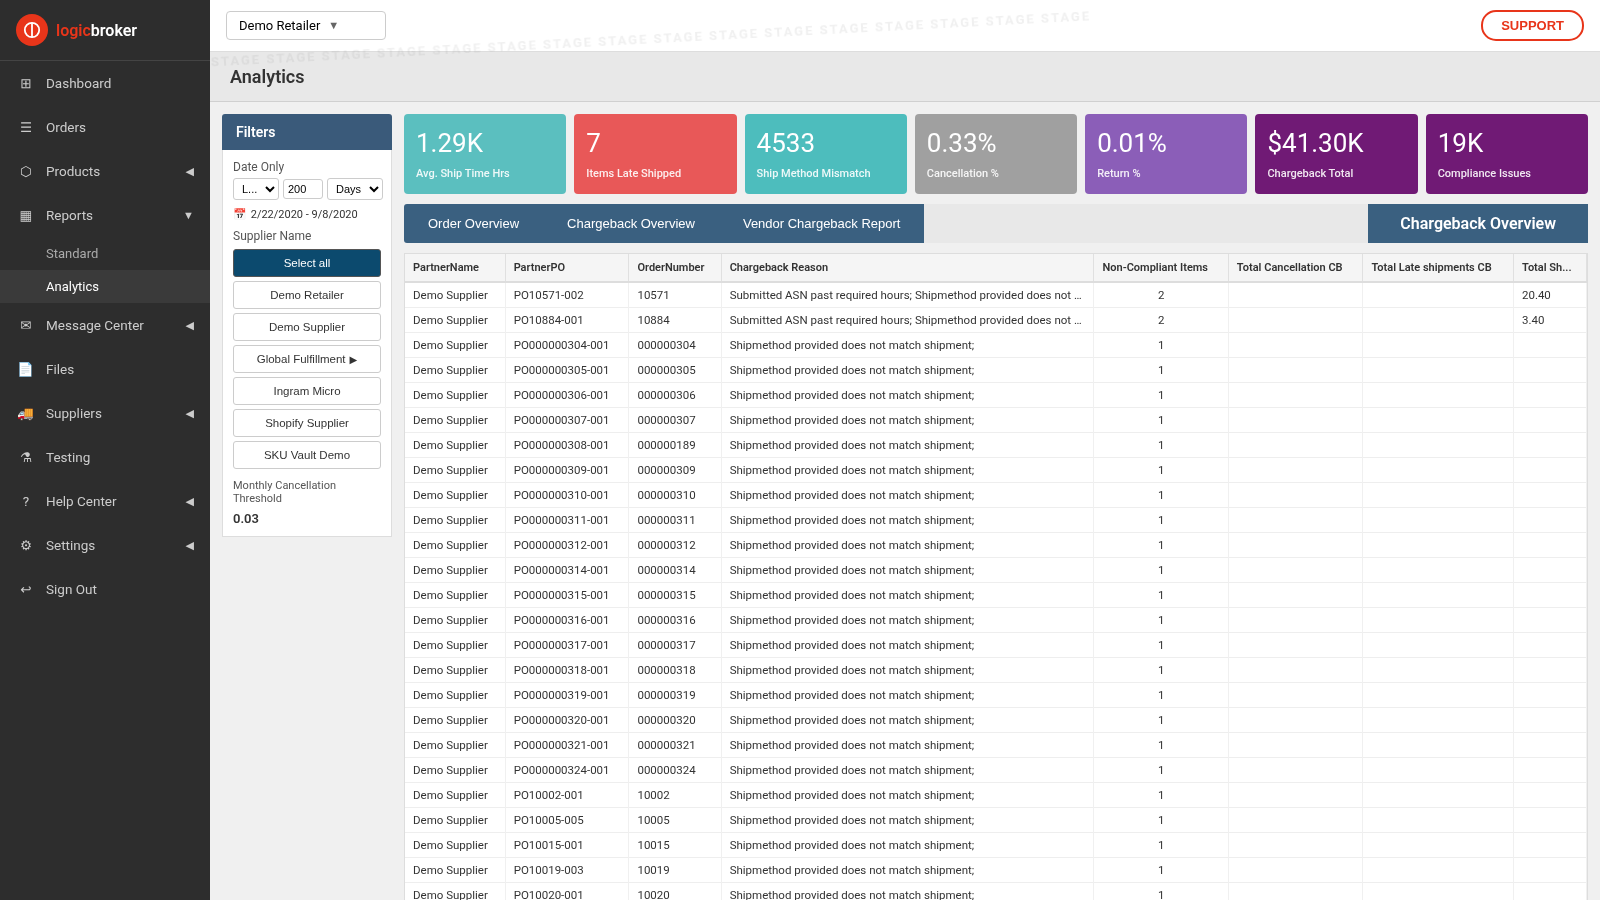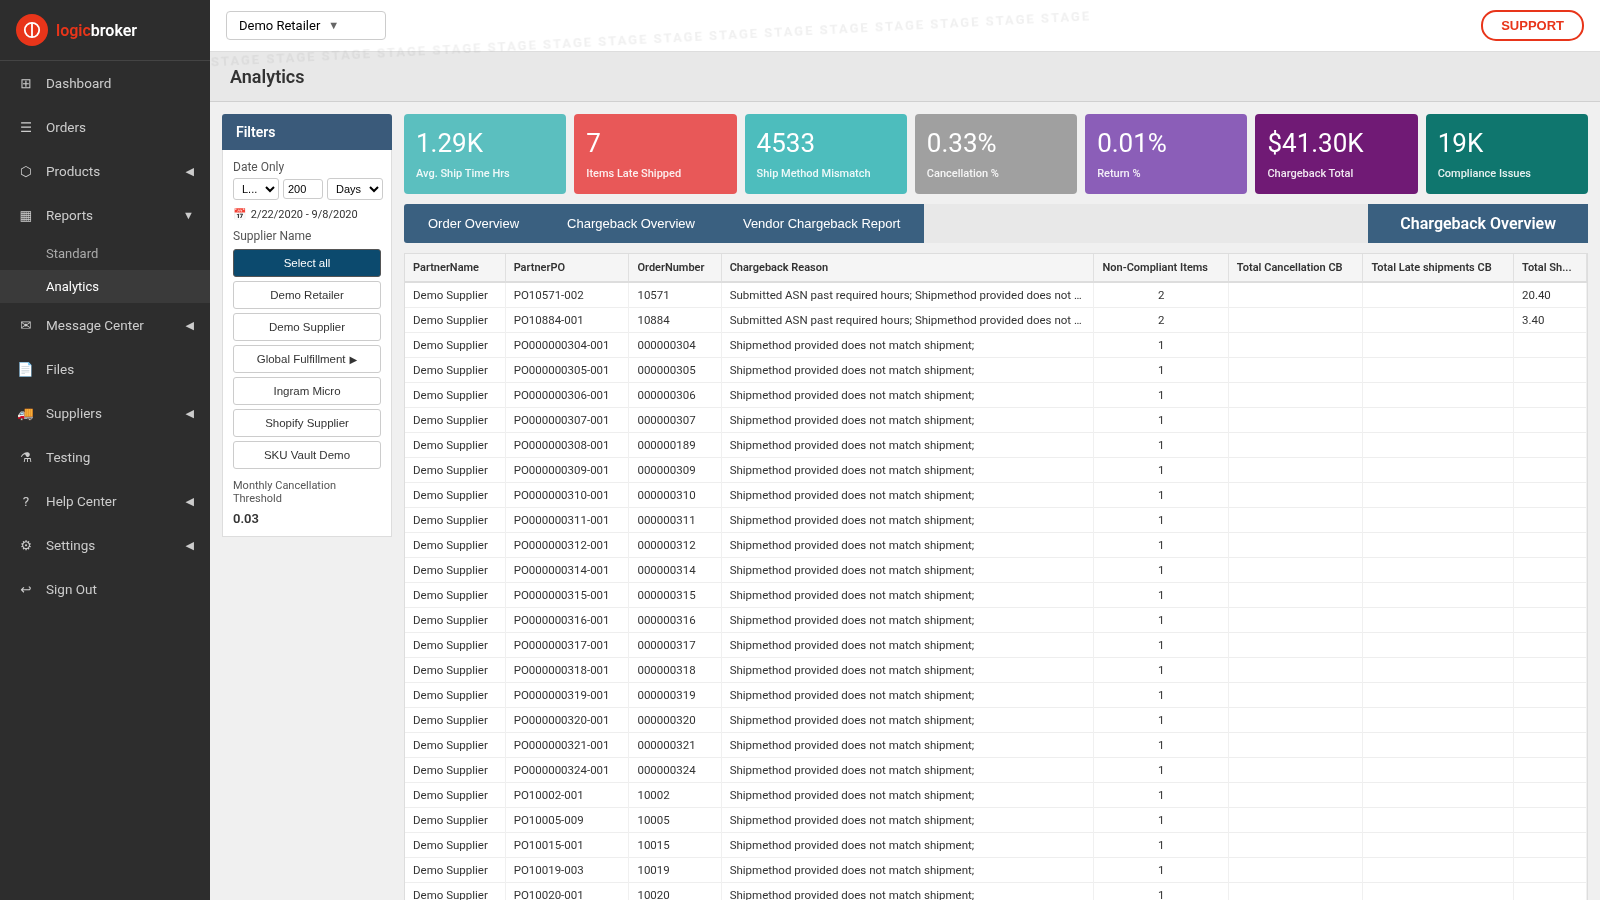--- a/index.html
+++ b/index.html
@@ -58,21 +58,21 @@
     .kpi-row { display: flex; gap: 8px; flex-shrink: 0; }
     .kpi-card { flex: 1; border-radius: 4px; padding: 14px 12px; color: #fff; display: flex; flex-direction: column; justify-content: space-between; min-height: 80px; }
     .kpi-value { font-size: 26px; font-weight: 400; }
     .kpi-label { font-size: 11px; font-weight: 500; opacity: 0.9; }
     .kpi-teal { background: #5bbfbf; }
     .kpi-red { background: #e85858; }
     .kpi-cyan { background: #4dbdbd; }
     .kpi-gray { background: #a0a0a0; }
     .kpi-purple { background: #8b5eb8; }
     .kpi-orange { background: #701a75; }
-    .kpi-darkred { background: #0f766e; }
+    .kpi-darkred { background: #701a75; }
 
     
     .tabs-row { display: flex; gap: 0; flex-shrink: 0; }
     .tab-btn { padding: 10px 24px; background: #3a6080; color: #fff; border: none; cursor: pointer; font-size: 13px; font-weight: 500; }
     .tab-btn:first-child { border-radius: 3px 0 0 3px; }
 
     
     .table-container { flex: 1; overflow: auto; background: #fff; border: 1px solid #ddd; }
     table { width: 100%; border-collapse: collapse; font-size: 11.5px; }
     thead tr { background: #f5f5f5; border-bottom: 2px solid #ddd; }
@@ -470,21 +470,21 @@
       <td>PO10002-001</td>
       <td>10002</td>
       <td style="max-width:340px;overflow:hidden;text-overflow:ellipsis;">Shipmethod provided does not match shipment;</td>
       <td style="text-align:center;">1</td>
       <td></td>
       <td></td>
       <td></td>
     </tr>
                 <tr>
       <td>Demo Supplier</td>
-      <td>PO10005-009</td>
+      <td>PO10005-005</td>
       <td>10005</td>
       <td style="max-width:340px;overflow:hidden;text-overflow:ellipsis;">Shipmethod provided does not match shipment;</td>
       <td style="text-align:center;">1</td>
       <td></td>
       <td></td>
       <td></td>
     </tr>
                 <tr>
       <td>Demo Supplier</td>
       <td>PO10015-001</td>

